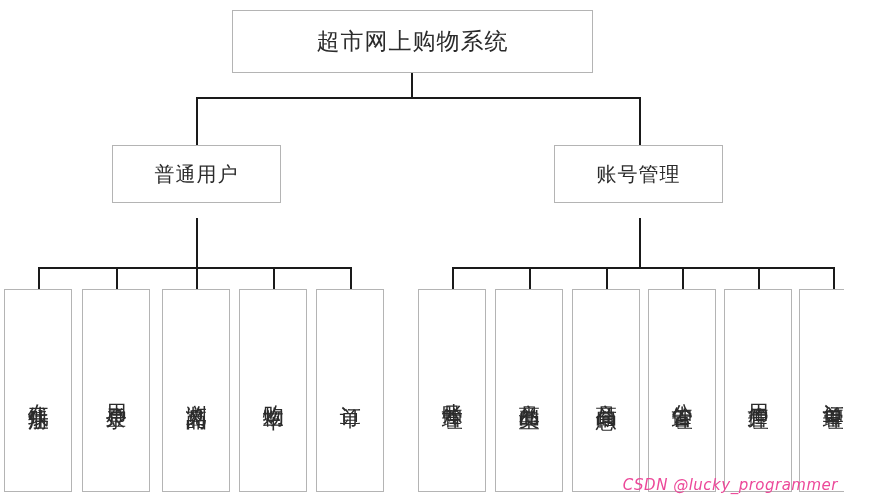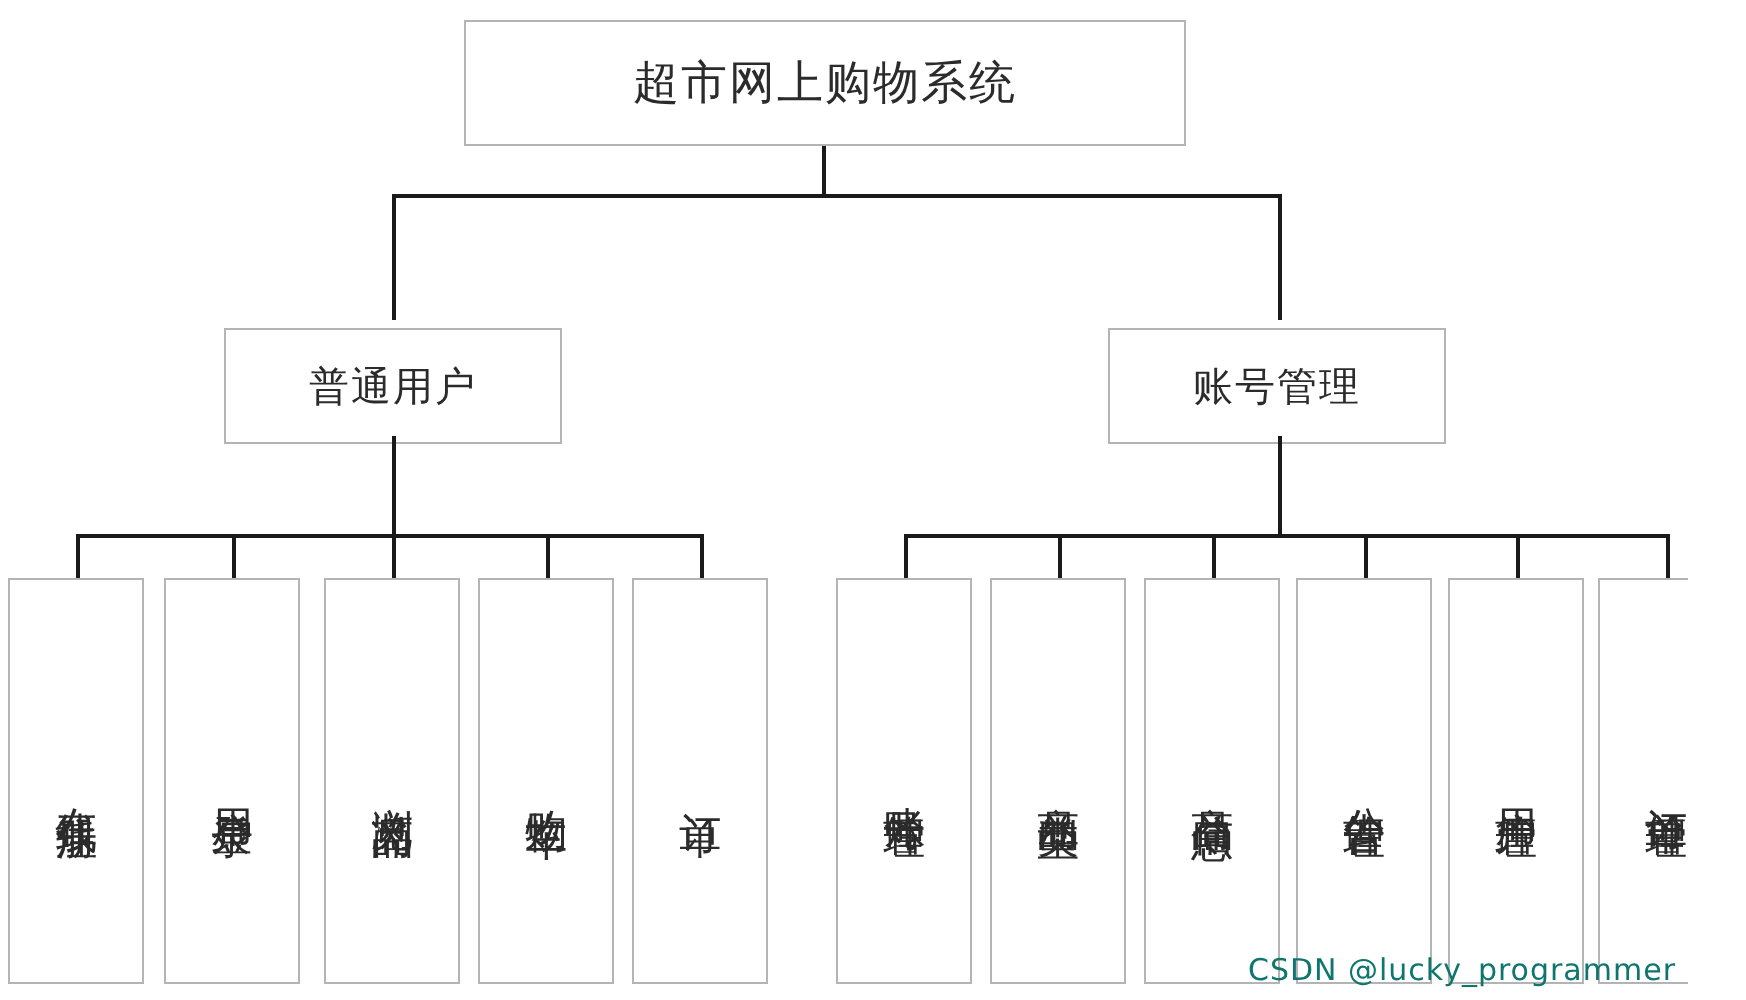--- a/index.html
+++ b/index.html
@@ -32,21 +32,21 @@
   .node.root {
     left: 232px;
     top: 10px;
     width: 361px;
     height: 63px;
     font-size: 23px;
     letter-spacing: 1px;
   }
 
   .node.branch {
-    top: 164px;
+    top: 145px;
     height: 58px;
     font-size: 20px;
     letter-spacing: 1px;
   }
   .node.branch.left  { left: 112px; width: 169px; }
   .node.branch.right { left: 554px; width: 169px; }
 
   
   .node.leaf {
     top: 289px;
@@ -72,24 +72,25 @@
   .line.v { width: 2px; }
   .line.h { height: 2px; }
 
   
   .watermark {
     position: absolute;
     right: 6px;
     bottom: 6px;
     font-family: "DejaVu Sans", "Liberation Sans", sans-serif;
     font-size: 15px;
-    color: #0f766e;
+    color: #ec4899;
     letter-spacing: 0.5px;
     white-space: nowrap;
     pointer-events: none;
+    font-style: italic;
   }
 </style>
 </head>
 <body>
 
 <div id="canvas">
 
   <div class="node root">
     <span>超市网上购物系统</span>
   </div>

